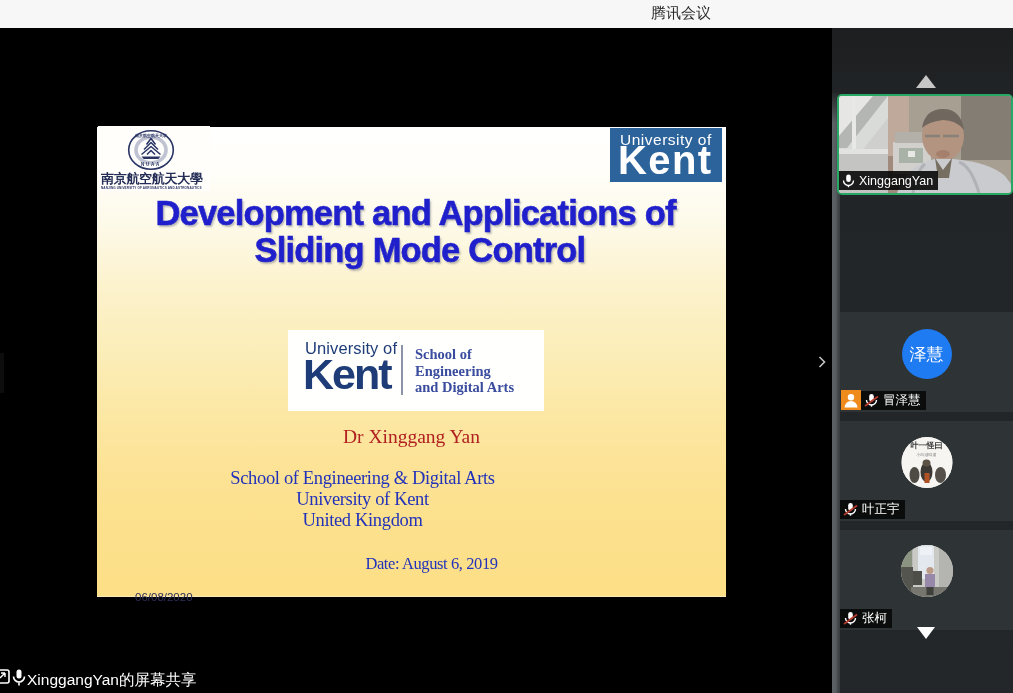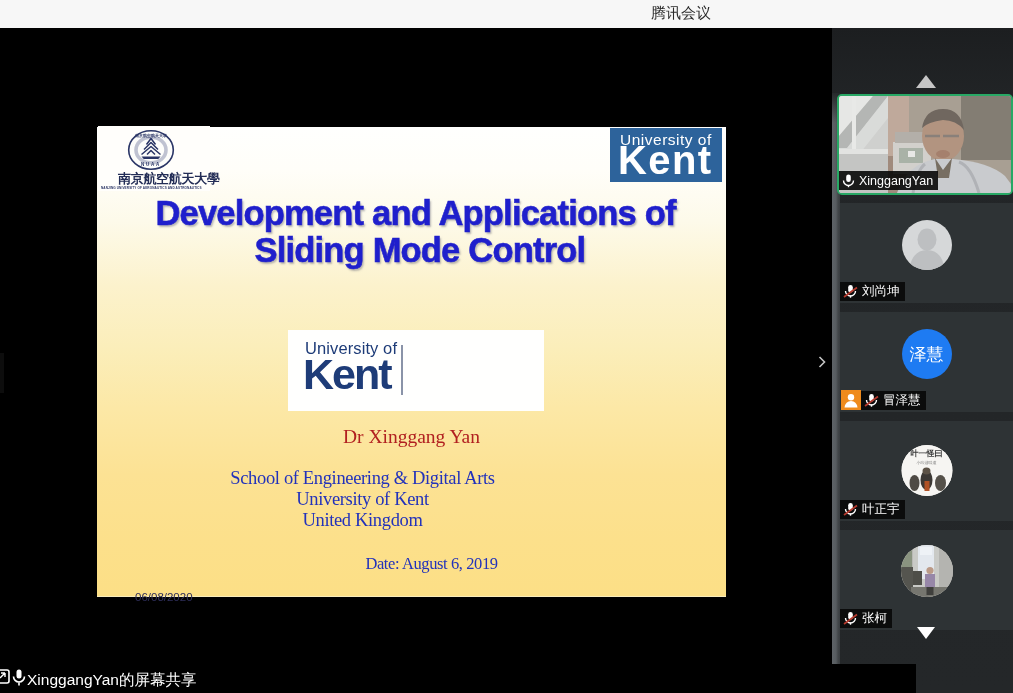--- a/index.html
+++ b/index.html
@@ -14,21 +14,21 @@
 
   
   #slide { left:97px; top:127px; width:629px; height:470px;
     border-bottom:1.5px solid #f9ecba;
     background: linear-gradient(180deg, #fffffe 0%, #fffef9 9%, #fdfaea 20%, #fcf2cc 34%, #fbeeba 47%, #fce8a6 60%, #fce294 74%, #fce08b 88%, #fcdf86 100%);
   }
 
   
   #nuaa { left:1px; top:-1px; width:112px; height:65px; background:#fffefb; }
   #nuaa .cn { position:absolute; left:3px; top:44px; width:108px; font-size:13px; font-weight:bold;
-     color:#232d56; letter-spacing:-0.3px; white-space:nowrap; font-family:"Liberation Serif",serif;margin-left:17px;}
+     color:#232d56; letter-spacing:-0.3px; white-space:nowrap; font-family:"Liberation Serif",serif;}
   #nuaa .en { position:absolute; left:3px; top:59.5px; font-size:6px; color:#2a3464; white-space:nowrap; font-weight:bold;
      transform:scale(0.52,0.58); transform-origin:0 0; letter-spacing:0.2px;}
 
   
   #kentbox { left:513px; top:1px; width:112px; height:54px; background:#2d639b; color:#fff; }
   #kentbox .u { position:absolute; left:10px; top:3px; font-size:15.5px; letter-spacing:0.5px; }
   #kentbox .k { position:absolute; left:8px; top:10px; font-size:40px; font-weight:bold; letter-spacing:1.4px; }
 
   
   #title { left:4px; top:68px; width:629px; text-align:center; color:#1f1fcc; font-weight:bold;
@@ -64,21 +64,21 @@
      font-size:12.5px; display:flex; align-items:center; padding:0 5px 0 3px; white-space:nowrap; }
   .lbl svg { margin-right:4px; }
 
   #tile1 { left:5px; top:66px; width:176px; height:101px; background:#8e8e8c;
      border:2px solid #28a865; border-radius:5px; overflow:hidden;}
   #tile1 .lbl { bottom:3px; left:0px; }
 
   .avatar { position:absolute; left:50%; transform:translateX(-50%); border-radius:50%; overflow:hidden; }
 
   
-  #botbar { left:0; top:664px; width:916px; height:29px; background:#000; color:#fff; }
+  #botbar { left:0; top:664px; width:832px; height:29px; background:#000; color:#fff; }
   #botbar .t { position:absolute; left:27px; top:6px; font-size:15.5px; }
 </style>
 </head>
 <body>
 <div id="stage">
   <div id="topbar" class="abs">
       <div class="t">腾讯会议</div>
     </div>
   <div class="abs" style="left:0;top:353px;width:4px;height:40px;background:#0d0d0d;"></div>
 
@@ -105,20 +105,21 @@
       <div class="u">University of</div>
       <div class="k">Kent</div>
     </div>
 
     <div id="title" class="abs">Development and Applications of<br>&nbsp;Sliding Mode Control</div>
 
     <div id="school" class="abs">
       <div class="u">University of</div>
       <div class="k">Kent</div>
       <div class="div"></div>
+      <div class="r">School of<br>Engineering<br>and Digital Arts</div>
     </div>
 
     <div id="drname" class="abs serif">Dr Xinggang Yan</div>
     <div id="addr" class="abs serif">School of Engineering &amp; Digital Arts<br>University of Kent<br>United Kingdom</div>
     <div id="dateline" class="abs serif">Date: August 6, 2019</div>
     <div id="datestamp" class="abs">06/08/2020</div>
   </div>
 
   <svg id="chev" class="abs" viewBox="0 0 10 14">
     <path d="M2.5 2 L7.5 7 L2.5 12" fill="none" stroke="#c4c4c4" stroke-width="1.6"></path>
@@ -161,41 +162,20 @@
             <g fill="#fff">
               <rect x="4.2" y="0.5" width="4.6" height="7.5" rx="2.3"></rect>
               <path d="M1.5 6.5 a5 5 0 0 0 10 0" fill="none" stroke="#fff" stroke-width="1.4"></path>
               <rect x="5.8" y="11" width="1.4" height="2.2"></rect>
             </g>
           </svg>
         XinggangYan
       </div>
     </div>
 
-    <div class="tile" id="tile2" style="top:175px">
-      <div class="avatar" style="top:17px;width:50px;height:50px;background:#d6d8d9;">
-        <svg width="50" height="50" viewBox="0 0 50 50">
-            <g fill="#bdbfc1">
-          <ellipse cx="25" cy="19.5" rx="9.5" ry="11"></ellipse>
-          <path d="M7 50 Q10 30 25 30 Q40 30 43 50 Z"></path>
-            </g>
-          </svg>
-      </div>
-      <div class="lbl">
-        <svg width="15" height="15" viewBox="0 0 15 15">
-            <g fill="#fff">
-              <rect x="5.2" y="1" width="4.6" height="7.5" rx="2.3"></rect>
-              <path d="M2.5 7 a5 5 0 0 0 10 0" fill="none" stroke="#fff" stroke-width="1.4"></path>
-              <rect x="6.8" y="11.5" width="1.4" height="2.2"></rect>
-            </g>
-            <line x1="1" y1="13" x2="14" y2="3.5" stroke="#b53a2e" stroke-width="1.8"></line>
-          </svg>
-        刘尚坤
-      </div>
-    </div>
 
     <div class="tile" id="tile3" style="top:284px">
       <div class="avatar" style="top:17px;width:50px;height:50px;background:#1e7bf2;color:#fff;
            display:flex;align-items:center;justify-content:center;font-size:17px;">泽慧</div>
       <div class="lbl" style="left:21px;">
         <svg width="15" height="15" viewBox="0 0 15 15">
             <g fill="#fff">
               <rect x="5.2" y="1" width="4.6" height="7.5" rx="2.3"></rect>
               <path d="M2.5 7 a5 5 0 0 0 10 0" fill="none" stroke="#fff" stroke-width="1.4"></path>
               <rect x="6.8" y="11.5" width="1.4" height="2.2"></rect>
@@ -208,21 +188,21 @@
         <svg width="20" height="20" viewBox="0 0 20 20">
             <g fill="#fff">
           <circle cx="10" cy="7.2" r="3.2"></circle>
               <path d="M3.5 17.5 Q4.5 11 10 11 Q15.5 11 16.5 17.5 Z"></path>
             </g>
           </svg>
       </div>
     </div>
 
     <div class="tile" id="tile4" style="top:393px">
-      <div class="avatar" style="top:16px;width:51px;height:51px;background:#f4f3f0;margin-top:8px;">
+      <div class="avatar" style="top:16px;width:51px;height:51px;background:#f4f3f0;">
         <svg width="51" height="51" viewBox="0 0 51 51">
           <rect width="51" height="51" fill="#f6f5f2"></rect>
           <text x="25" y="11" font-size="8" fill="#3a3a3a" text-anchor="middle" font-weight="bold">叶一怪曰</text>
           <text x="25" y="19" font-size="4" fill="#777" text-anchor="middle">小吟游味道</text>
           <ellipse cx="13" cy="38" rx="5" ry="8" fill="#4e4a44"></ellipse>
           <ellipse cx="25" cy="35" rx="6" ry="10" fill="#3c3834"></ellipse>
           <rect x="23" y="36" width="5" height="10" fill="#b05226"></rect>
           <ellipse cx="39" cy="38" rx="5.5" ry="8" fill="#55514a"></ellipse>
           <ellipse cx="25" cy="26" rx="4" ry="3.5" fill="#5c5246"></ellipse>
         </svg>

